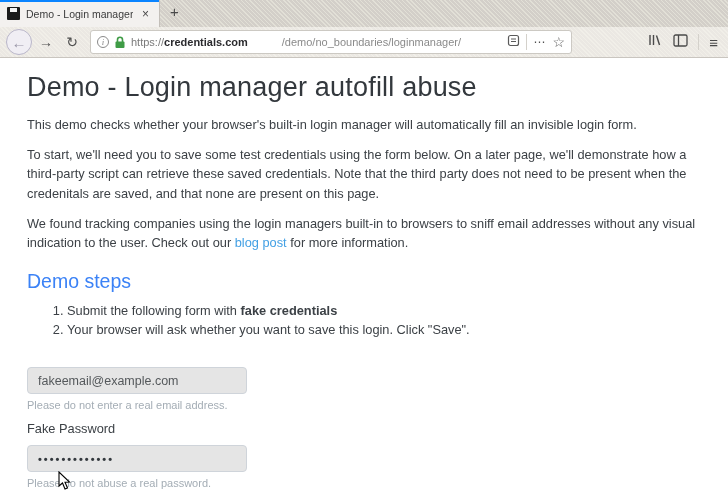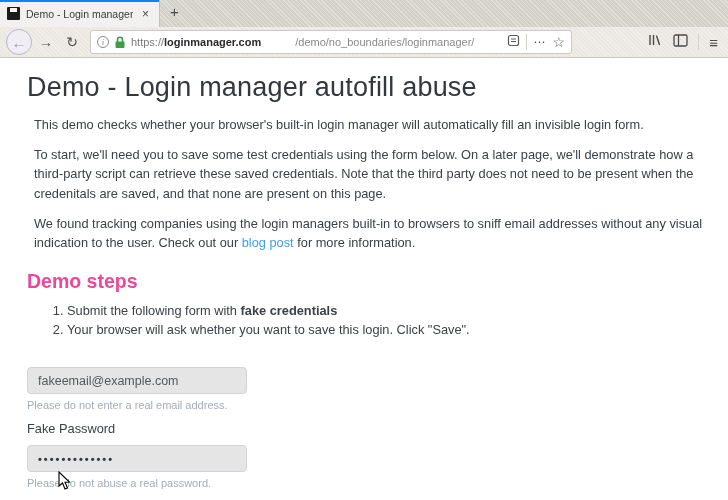--- a/index.html
+++ b/index.html
@@ -66,23 +66,23 @@
   .urlbar-right { display: flex; align-items: center; gap: 6px; flex: 0 0 auto; }
   .chrome-sep { width: 1px; height: 16px; background: #d4d1cb; }
   .dots-icon { font-size: 12px; color: #4f4f4f; letter-spacing: 1px; }
   .star-icon { font-size: 14px; color: #5a5a5a; }
   .right-icons { display: flex; align-items: center; gap: 10px; margin-left: auto; padding-right: 4px; }
   .menu-icon { font-size: 15px; color: #4a4a4a; }
 
   
   .content { background: #fff; padding: 10px 20px 0 27px; color: #3c4146; }
   h1.page-title { font-size: 27px; font-weight: 400; color: #33383d; margin: 4px 0 12px; letter-spacing: .2px; }
-  .content p { font-size: 12.8px; line-height: 1.5; margin-bottom: 11px; color: #3c4146; margin-left: 7px; }
+  .content p { font-size: 12.8px; line-height: 1.5; margin-bottom: 11px; color: #3c4146; }
   a.blog-link { color: #43a0e4; text-decoration: none; }
-  h2.section-title { font-size: 19.5px; font-weight: 700; color: #ec4899; margin: 18px 0 9px; }
+  h2.section-title { font-size: 19.5px; font-weight: 400; color: #3b82f6; margin: 18px 0 9px; }
   ol.steps { margin: 0 0 28px 0; padding-left: 40px; }
   ol.steps li { font-size: 12.8px; line-height: 1.45; color: #3c4146; }
 
   .form-group { margin-bottom: 3px; }
   .form-label { display: block; font-size: 12.8px; color: #3c4146; margin: 10px 0 9px; }
   .form-input {
     width: 220px; height: 27px; border: 1px solid #cfd4da; border-radius: 4px;
     padding: 4px 10px; font-size: 12.5px; color: #55595c; background: #e5e5e5;
     font-family: "Liberation Sans", sans-serif; outline: none; display: block;
   }
@@ -108,21 +108,21 @@
   <div class="nav-btn">↻</div>
 
   <div class="urlbar">
     <span class="info-icon">i</span>
     <span class="lock-icon">
       <svg width="12" height="13" viewBox="0 0 12 13">
         <rect x="1.5" y="5.5" width="9" height="6.5" rx="1" fill="#3f9c46"></rect>
         <path d="M3.5 6V3.8a2.5 2.5 0 0 1 5 0V6" fill="none" stroke="#3f9c46" stroke-width="1.6"></path>
       </svg>
     </span>
-    <span class="url-text"><span class="url-scheme">https://</span><span class="url-domain">loginmanager.com</span><span class="url-path">/demo/no_boundaries/loginmanager/</span></span>
+    <span class="url-text"><span class="url-scheme">https://</span><span class="url-domain">credentials.com</span><span class="url-path">/demo/no_boundaries/loginmanager/</span></span>
     <span class="urlbar-right">
       <span>
         <svg width="13" height="13" viewBox="0 0 13 13">
             <rect x="1.5" y="1.5" width="10" height="10" rx="2" fill="none" stroke="#5a5a5a" stroke-width="1.2"></rect>
             <line x1="4" y1="5" x2="9" y2="5" stroke="#5a5a5a" stroke-width="1"></line>
             <line x1="4" y1="7.5" x2="9" y2="7.5" stroke="#5a5a5a" stroke-width="1"></line>
           </svg>
       </span>
       <span class="chrome-sep"></span>
       <span class="dots-icon">⋯</span>

